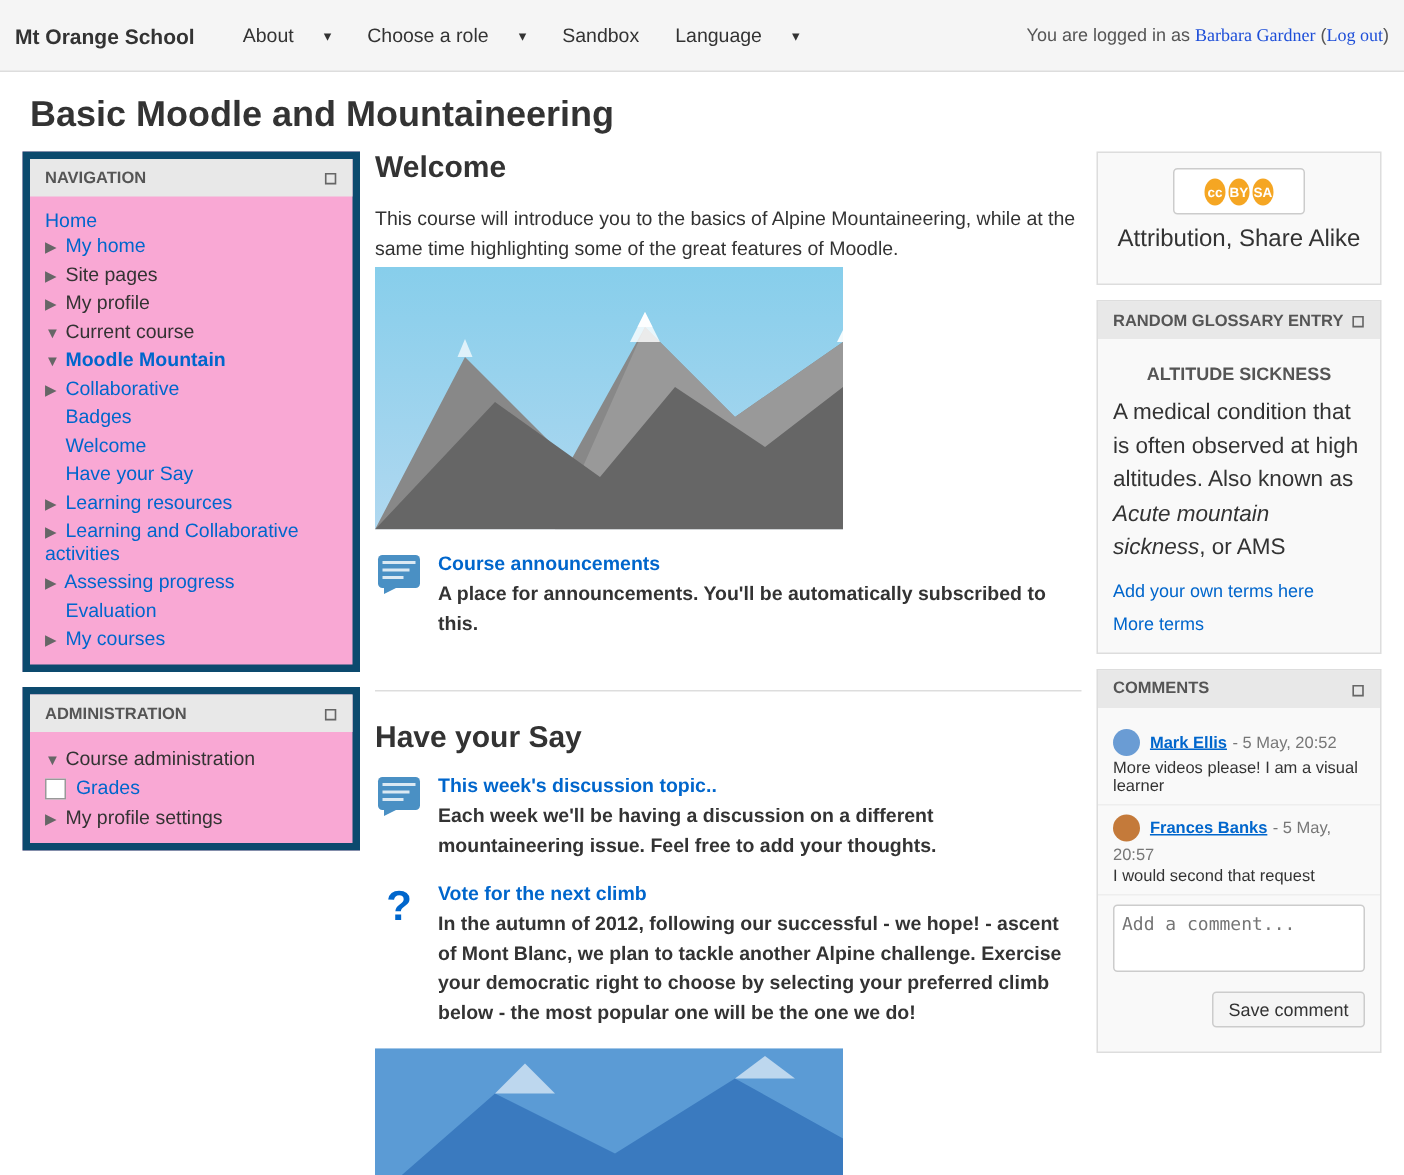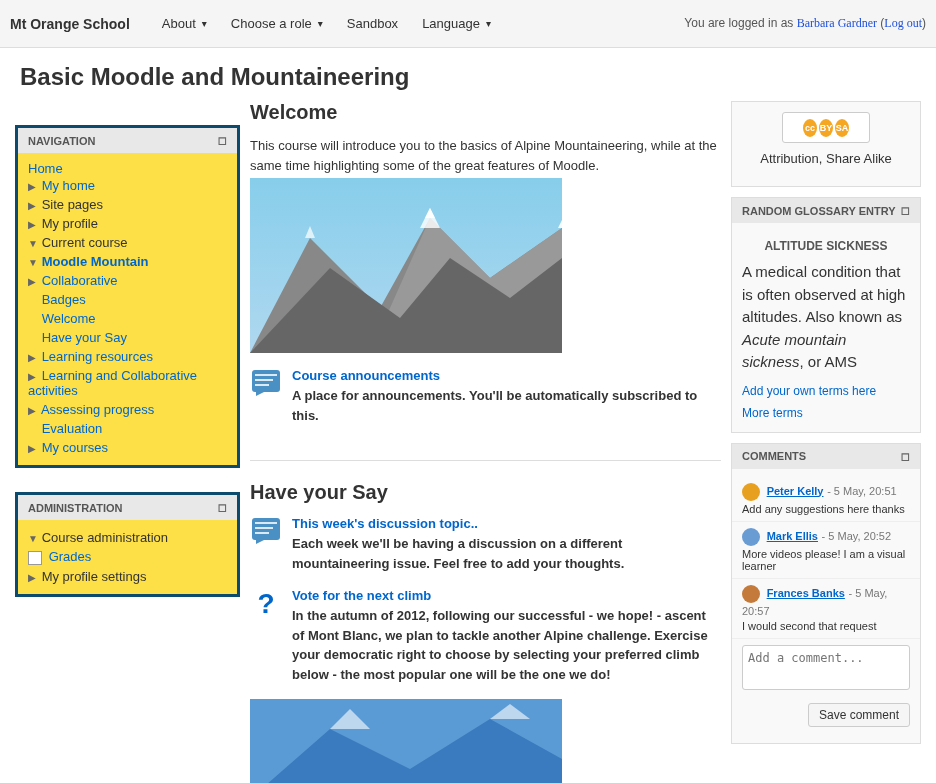--- a/index.html
+++ b/index.html
@@ -25,21 +25,21 @@
       gap: 0;
       flex: 1;
     }
     .top-nav .nav-item {
       padding: 8px 12px;
       cursor: pointer;
       color: #333;
       font-size: 13px;
       display: flex;
       align-items: center;
-      gap: 6px;
+      gap: 20px;
     }
     .top-nav .user-info {
       font-size: 12px;
       color: #555;
       margin-left: auto;
     }
     .top-nav .user-info a { color: #1d4ed8; text-decoration: none; font-family: Liberation Serif, serif; }
     .chevron { font-size: 10px; }
 
     
@@ -65,24 +65,23 @@
       gap: 10px;
       align-items: flex-start;
     }
 
     
     .sidebar {
       width: 225px;
       flex-shrink: 0;
     }
     .sidebar-block {
-      background: #fde047;
-      border: 3px solid #0c4a6e;
+      background: #f9a8d4;
+      border: 5px solid #0c4a6e;
       margin-bottom: 10px;
-      margin-top: 24px;
     }
     .sidebar-block-header {
       background: #e8e8e8;
       padding: 6px 10px;
       font-size: 11px;
       font-weight: bold;
       text-transform: uppercase;
       color: #555;
       display: flex;
       align-items: center;
@@ -245,21 +244,21 @@
       border-radius: 50%;
       background: #f5a623;
       display: flex;
       align-items: center;
       justify-content: center;
       color: white;
       font-size: 9px;
       font-weight: bold;
     }
     .cc-label {
-      font-size: 13px;
+      font-size: 16px;
       color: #333;
       text-align: left;
     }
 
     .glossary-block .glossary-term {
       padding: 8px 10px 4px 10px;
       font-size: 12px;
       font-weight: bold;
       text-transform: uppercase;
       color: #555;
@@ -606,28 +605,20 @@
           <a href="#">More terms</a>
         </div>
       </div>
 
       <div class="right-block comments-block">
         <div class="right-block-header">
           <span>COMMENTS</span>
           <span class="collapse-icon">◻</span>
         </div>
 
-        <div class="comment-item">
-          <div>
-            <span class="comment-avatar" style="background:#e8a020; width:18px; height:18px; border-radius:50%; display:inline-block; vertical-align:middle; margin-right:3px;"></span>
-            <a href="#" class="comment-user">Peter Kelly</a>
-            <span class="comment-date"> - 5 May, 20:51</span>
-          </div>
-          <div class="comment-text">Add any suggestions here thanks</div>
-        </div>
 
         <div class="comment-item">
           <div>
             <span class="comment-avatar" style="background:#6a9cd4; width:18px; height:18px; border-radius:50%; display:inline-block; vertical-align:middle; margin-right:3px;"></span>
             <a href="#" class="comment-user">Mark Ellis</a>
             <span class="comment-date"> - 5 May, 20:52</span>
           </div>
           <div class="comment-text">More videos please! I am a visual learner</div>
         </div>
 

